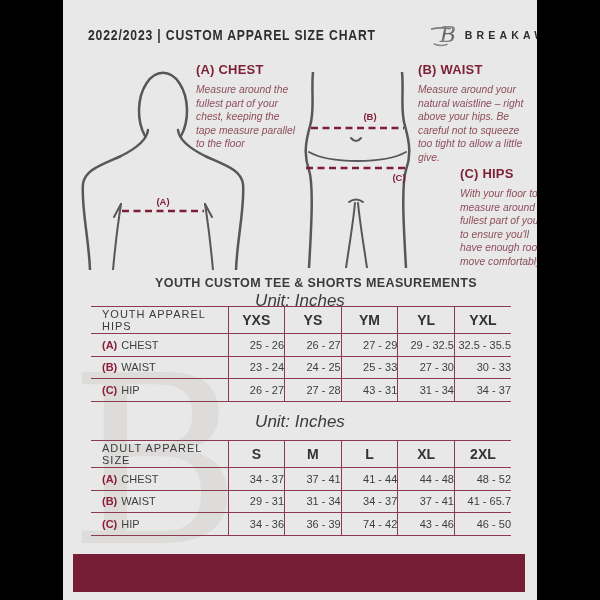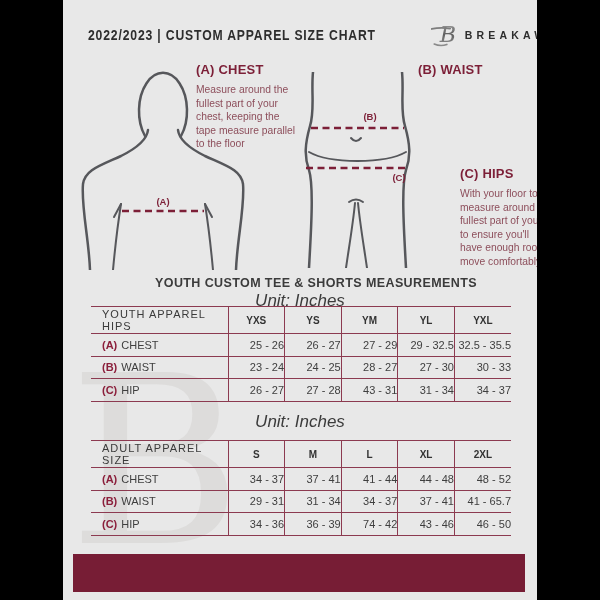--- a/index.html
+++ b/index.html
@@ -56,21 +56,21 @@
   .thin { stroke-width: 2; }
   .dash { stroke: #7c1f37; stroke-width: 2.3; stroke-dasharray: 7 4.5; fill: none; }
   .fig text { font: 700 9.5px "Liberation Sans", sans-serif; fill: #7c1f37; }
   .g-block { position: absolute; }
   .g-head {
     font-weight: 800; font-size: 13px;
     color: #7c1f37; letter-spacing: 0.2px;
   }
   .g-desc {
     margin-top: 6px;
-    font-weight: 500;
+    font-style: italic; font-weight: 500;
     font-size: 10.3px; line-height: 1.32;
     color: #8d4e5b;
     white-space: pre-line;
   }
   
   .tbl-title-wrap { position: absolute; left: 0; width: 474px; text-align: center; }
   .tbl-title { font-weight: 700; font-size: 12.5px; letter-spacing: 0.4px; color: #3b3b3b; padding-left: 32px; }
   .tbl-unit { font-style: italic; font-weight: 500; font-size: 17px; color: #3b3b3b; margin-top: 1px; }
   table.size-table {
     position: absolute; left: 28px;
@@ -81,21 +81,21 @@
   .size-table col.c-label { width: 137px; }
   .size-table col.c-val  { width: 56.6px; }
   .size-table tr { border-top: 1.5px solid #8c3a50; }
   .size-table tr.last { border-bottom: 1.5px solid #8c3a50; }
   .size-table td { padding: 0; height: 21.5px; vertical-align: middle; }
   .size-table tr.hrow td { height: 26px; }
   .size-table td + td { border-left: 1.5px solid #8c3a50; }
   td.lbl { text-align: left; padding-left: 11px; font-size: 11px; color: #3e3e3e; }
   td.lbl .key { font-weight: 800; color: #8b1f3b; margin-right: 4px; }
   td.val { text-align: right; font-size: 11px; color: #3e3e3e; }
-  td.size-hdr { text-align: center; font-weight: 700; font-size: 10px; color: #333; }
+  td.size-hdr { text-align: center; font-weight: 700; font-size: 14px; color: #333; }
   td.size-lbl { text-align: left; padding-left: 11px; font-size: 11px; letter-spacing: 1px; color: #3a3a3a; }
   
   .footer-bar {
     position: absolute;
     left: 10px; top: 554px;
     width: 452px; height: 38px;
     background: #771d35;
   }
 </style>
 </head>
@@ -154,20 +154,21 @@
         <text x="99" y="109" text-anchor="middle">(C)</text>
       </svg>
 
       <div class="g-block" style="left:133px; top:6px; width:104px;">
         <div class="g-head">(A) CHEST</div>
         <div class="g-desc">Measure around the fullest part of your chest, keeping the tape measure parallel to the floor</div>
       </div>
 
       <div class="g-block" style="left:355px; top:6px; width:114px;">
         <div class="g-head">(B) WAIST</div>
+        <div class="g-desc">Measure around your natural waistline – right above your hips. Be careful not to squeeze too tight to allow a little give.</div>
       </div>
 
       <div class="g-block" style="left:355px; top:110px; width:114px;margin-left:42px;">
         <div class="g-head">(C) HIPS</div>
         <div class="g-desc">With your floor together, measure around the fullest part of your hips to ensure you'll
 have enough room to move comfortably.</div>
       </div>
     </div>
 
     <div class="tbl-title-wrap" style="top:276px;">
@@ -198,21 +199,21 @@
         <td class="val">25 - 26</td>
         <td class="val">26 - 27</td>
         <td class="val">27 - 29</td>
         <td class="val">29 - 32.5</td>
         <td class="val">32.5 - 35.5</td>
       </tr>
       <tr>
         <td class="lbl"><span class="key">(B)</span><span>WAIST</span></td>
         <td class="val">23 - 24</td>
         <td class="val">24 - 25</td>
-        <td class="val">28 - 27</td>
+        <td class="val">25 - 33</td>
         <td class="val">27 - 30</td>
         <td class="val">30 - 33</td>
       </tr>
       <tr class="last">
         <td class="lbl"><span class="key">(C)</span><span>HIP</span></td>
         <td class="val">26 - 27</td>
         <td class="val">27 - 28</td>
         <td class="val">43 - 31</td>
         <td class="val">31 - 34</td>
         <td class="val">34 - 37</td>

